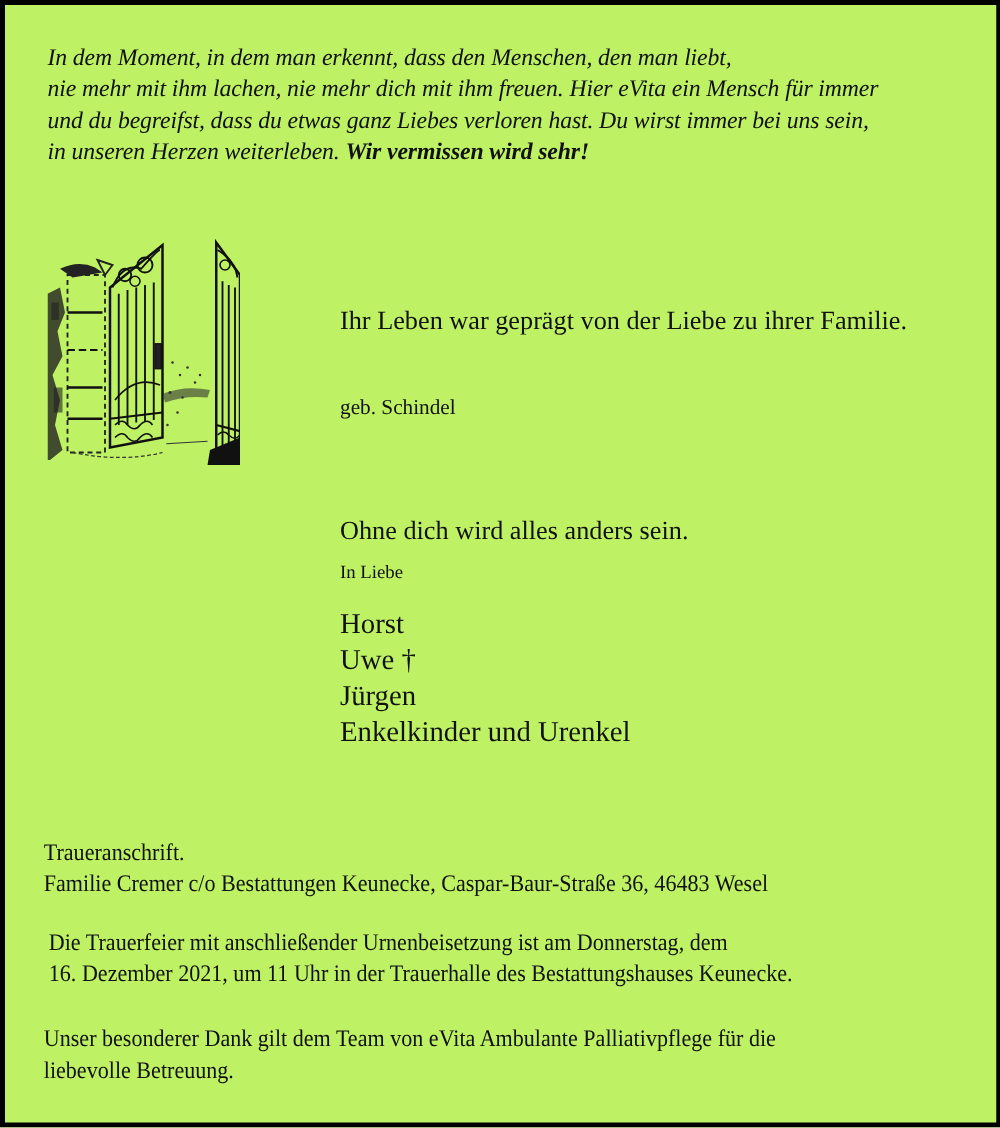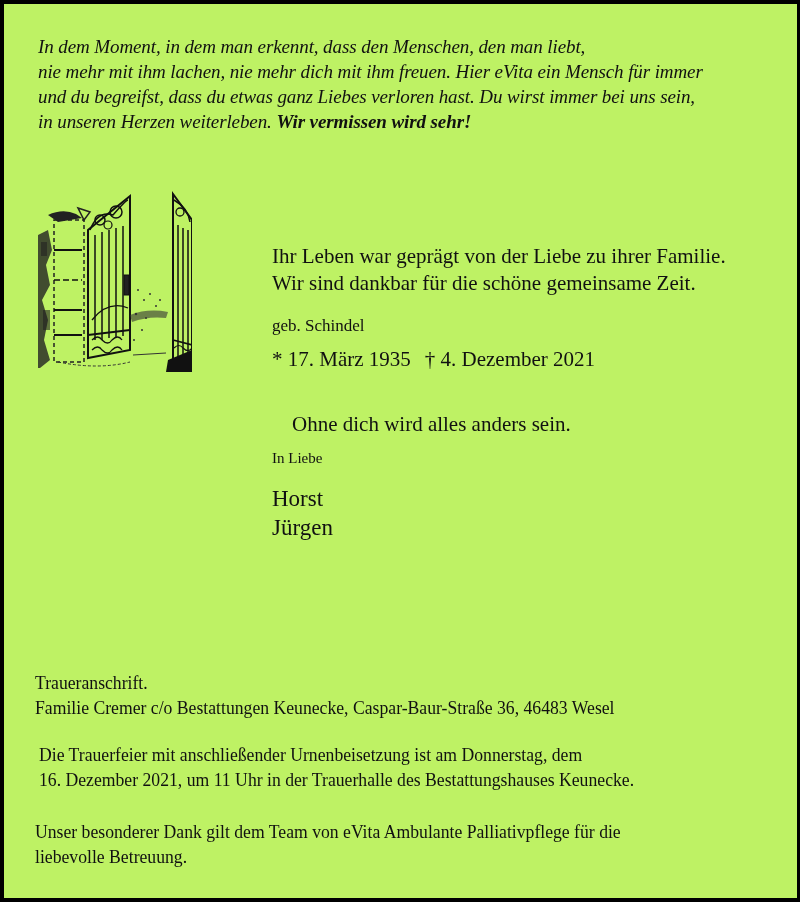--- a/index.html
+++ b/index.html
@@ -15,21 +15,21 @@
     font-size: 19px; line-height: 25px; font-style: italic; letter-spacing: -0.1px;
   }
   .poem .line { display: block; white-space: nowrap; }
   .poem b { font-weight: bold; }
   .gate { position: absolute; left: 34px; top: 186px; width: 154px; height: 182px; }
   .intro { position: absolute; left: 268px; top: 191px; font-size: 21px; line-height: 27px; white-space: nowrap; margin-top: 48px; }
   .name { position: absolute; left: 265px; top: 256px; font-size: 38px; line-height: 46px; white-space: nowrap; }
   .maiden { position: absolute; left: 268px; top: 310px; font-size: 17px; line-height: 24px; white-space: nowrap; }
   .dates { position: absolute; left: 268px; top: 342px; font-size: 21px; line-height: 26px; white-space: nowrap; }
   .dates .gap { display: inline-block; width: 14px; }
-  .farewell { position: absolute; left: 268px; top: 407px; font-size: 21px; line-height: 26px; white-space: nowrap; margin-left: 20px; }
+  .farewell { position: absolute; left: 268px; top: 407px; font-size: 21px; line-height: 26px; white-space: nowrap; }
   .inlove { position: absolute; left: 268px; top: 441px; font-size: 15px; line-height: 26px; white-space: nowrap; }
   .mourners { position: absolute; left: 268px; top: 480px; font-size: 23px; line-height: 29px; white-space: nowrap; }
   .mourners .m { display: block; }
   .addr { position: absolute; left: 31px; top: 666px; font-size: 19px; line-height: 25px; white-space: nowrap; transform: scaleX(0.93); transform-origin: left top; }
   .ceremony { position: absolute; left: 35px; top: 738px; font-size: 19px; line-height: 25px; white-space: nowrap; transform: scaleX(0.93); transform-origin: left top; }
   .thanks { position: absolute; left: 31px; top: 815px; font-size: 19px; line-height: 25px; white-space: nowrap; transform: scaleX(0.93); transform-origin: left top; }
   .blk { display: block; }
 </style>
 </head>
 <body>
@@ -102,34 +102,32 @@
         <line x1="135" y1="150" x2="154" y2="155" stroke-width="1.8"></line>
         <path d="M136 158 q5 -5 9 0 q5 5 9 0" stroke-width="1.2"></path>
       </g>
       <path d="M130 170 L154 160 L154 182 L128 182 Z" fill="#111"></path>
       <path d="M20 172 Q60 180 92 172" stroke="#333" stroke-width="1" fill="none" stroke-dasharray="3 2"></path>
     </svg>
   </div>
 
   <div class="intro serif">
     <span class="blk">Ihr Leben war geprägt von der Liebe zu ihrer Familie.</span>
-    <span class="blk">Wir sind dankbar für die schöne gemeinsame Zeit.</span>
   </div>
 
   <div class="maiden serif">geb. Schindel</div>
-  <div class="dates serif">
-    <span>* 17. März 1935</span><span class="gap"></span><span>† 4. Dezember 2021</span>
-  </div>
 
   <div class="farewell serif">Ohne dich wird alles anders sein.</div>
   <div class="inlove serif">In Liebe</div>
 
   <div class="mourners serif">
     <span class="m">Horst</span>
+    <span class="m">Uwe †</span>
     <span class="m">Jürgen</span>
+    <span class="m">Enkelkinder und Urenkel</span>
   </div>
 
   <div class="addr serif">
     <span class="blk">Traueranschrift.</span>
     <span class="blk">Familie Cremer c/o Bestattungen Keunecke, Caspar-Baur-Straße 36, 46483 Wesel</span>
   </div>
 
   <div class="ceremony serif">
     <span class="blk">Die Trauerfeier mit anschließender Urnenbeisetzung ist am Donnerstag, dem</span>
     <span class="blk">16. Dezember 2021, um 11 Uhr in der Trauerhalle des Bestattungshauses Keunecke.</span>

